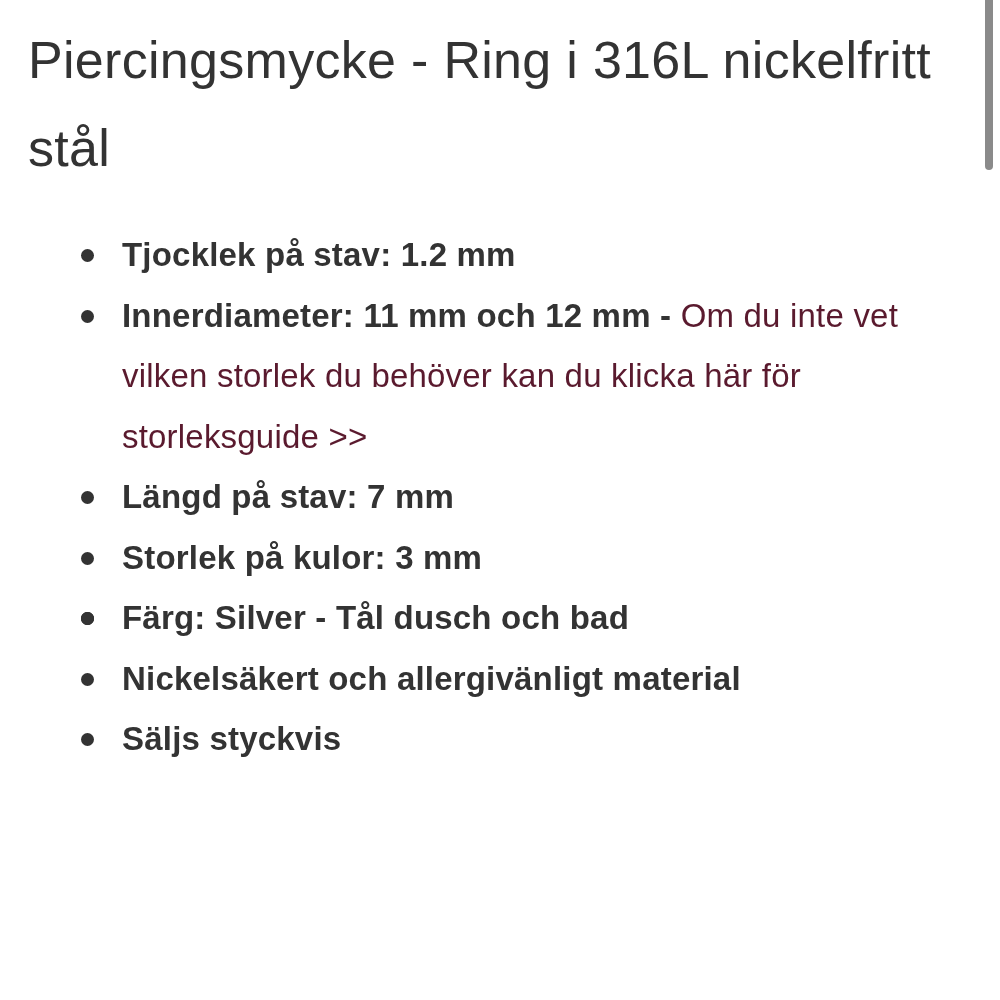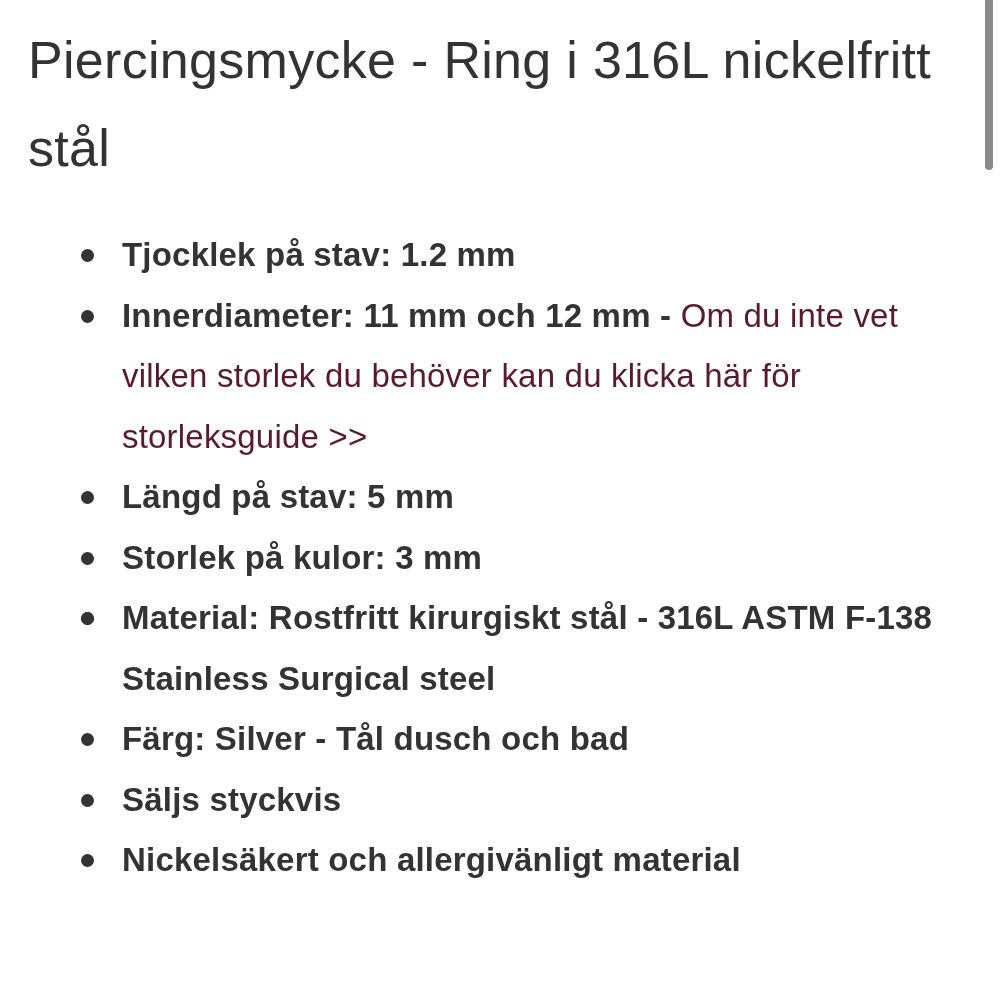--- a/index.html
+++ b/index.html
@@ -88,41 +88,40 @@
     <li class="feature">
       <span class="bullet"></span>
       <span>Tjocklek på stav: 1.2 mm</span>
     </li>
     <li class="feature">
       <span class="bullet"></span>
       <span>Innerdiameter: 11 mm och 12 mm - </span><a class="link">Om du inte vet vilken storlek du behöver kan du klicka här för storleksguide &gt;&gt;</a>
     </li>
     <li class="feature">
       <span class="bullet"></span>
-      <span>Längd på stav: 5 mm</span>
+      <span>Längd på stav: 7 mm</span>
     </li>
     <li class="feature">
       <span class="bullet"></span>
       <span>Storlek på kulor: 3 mm</span>
     </li>
     <li class="feature">
       <span class="bullet"></span>
     </li>
     <li class="feature">
       <span class="bullet"></span>
-      <span>Material: Rostfritt kirurgiskt stål - 316L ASTM F-138 Stainless Surgical steel</span>
     </li>
     <li class="feature">
       <span class="bullet"></span>
       <span>Färg: Silver - Tål dusch och bad</span>
     </li>
     <li class="feature">
       <span class="bullet"></span>
-      <span>Säljs styckvis</span>
+      <span>Nickelsäkert och allergivänligt material</span>
     </li>
     <li class="feature">
       <span class="bullet"></span>
-      <span>Nickelsäkert och allergivänligt material</span>
+      <span>Säljs styckvis</span>
     </li>
   </ul>
 
   <div class="scrollbar"></div>
 </div>
 
 </body></html>

